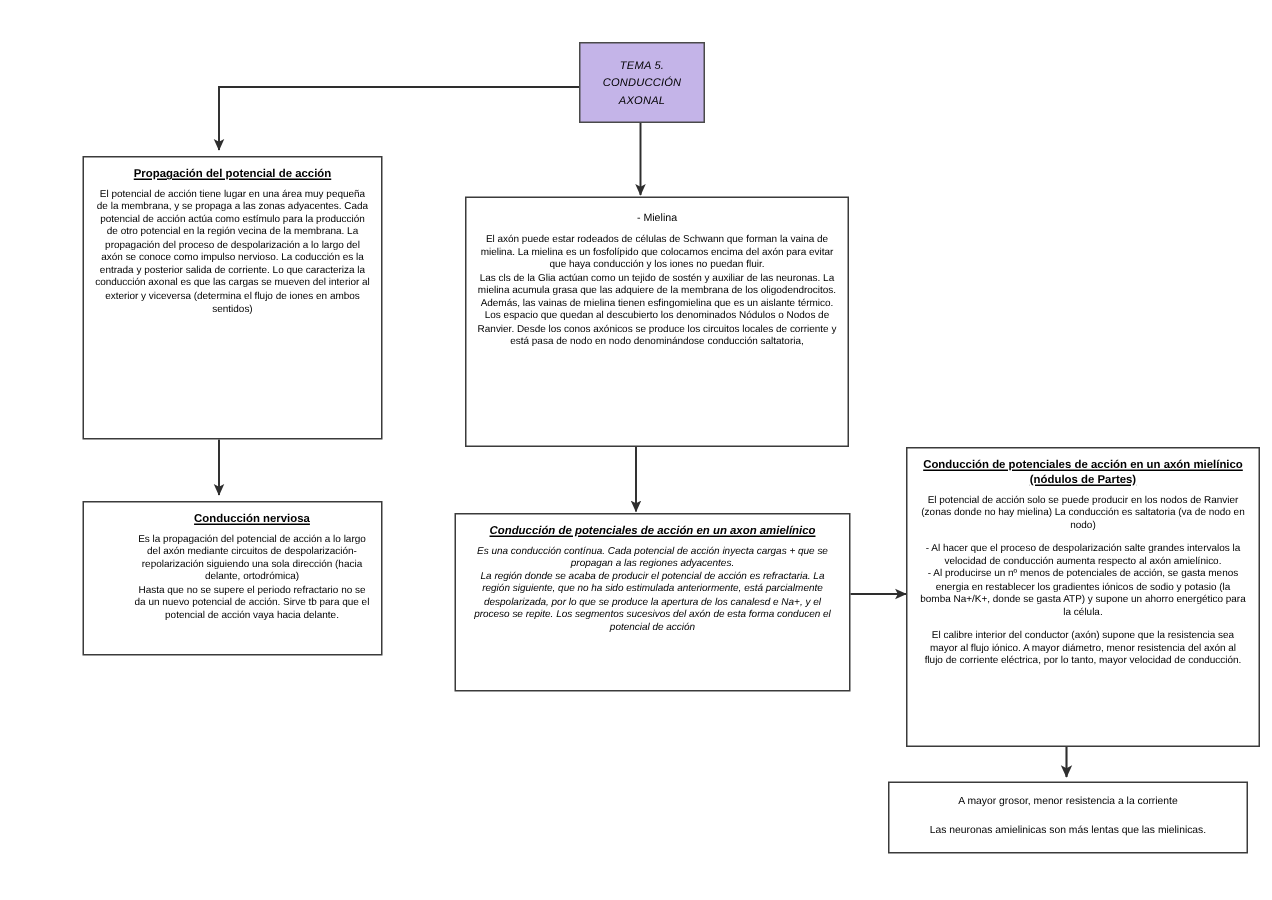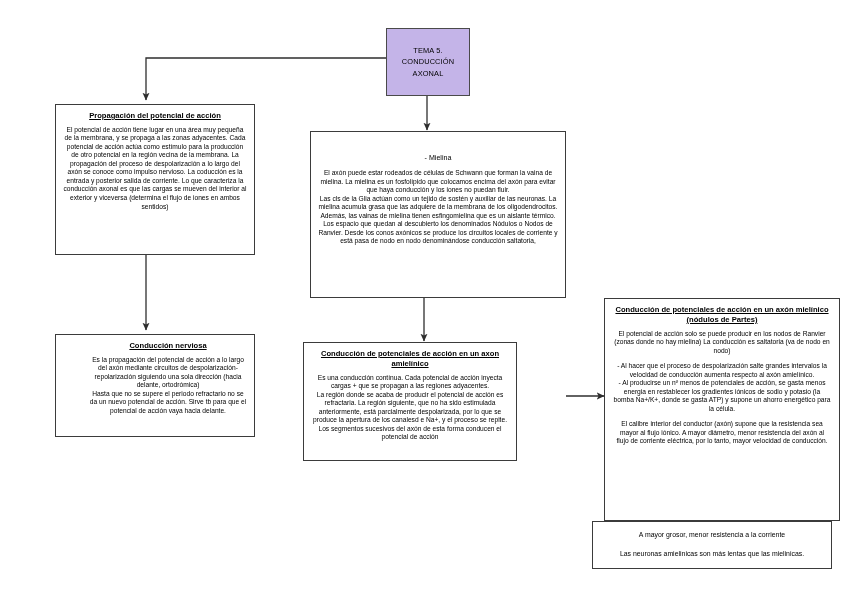--- a/index.html
+++ b/index.html
@@ -55,21 +55,21 @@
     text-decoration: underline;
     display: block;
     margin-bottom: 5px;
     line-height: 1.3;
   }
   .sub {
     font-size: 7.1px;
     font-weight: normal;
     display: block;
     margin-bottom: 7px;
-    margin-top: 16px;
+    margin-top: 3px;
   }
   .body-txt {
     font-size: 6.65px;
     line-height: 1.28;
     display: block;
     text-align: center;
   }
   .body-txt.gap {
     margin-top: 7px;
   }
@@ -100,53 +100,53 @@
 
     <path d="M146,255 L146,330" fill="none" stroke="#2e2e2e" stroke-width="1.3" marker-end="url(#arrowhead)"></path>
 
     <path d="M424,298 L424,341" fill="none" stroke="#2e2e2e" stroke-width="1.3" marker-end="url(#arrowhead)"></path>
 
     <path d="M566,396 L604,396" fill="none" stroke="#2e2e2e" stroke-width="1.3" marker-end="url(#arrowhead)"></path>
 
     <path d="M711,491 L711,518" fill="none" stroke="#2e2e2e" stroke-width="1.4" marker-end="url(#arrowhead)"></path>
   </svg>
 
-  <div class="node node-title" style="left:386px; top:28px; width:84px; height:68px;">
+  <div class="node node-title" style="left:386px; top:28px; width:84px; height:54px;font-style:italic;">
     <div class="title-text">
       <span>TEMA 5.</span><br>
       <span>CONDUCCIÓN</span><br>
       <span>AXONAL</span>
     </div>
   </div>
 
-  <div class="node" style="left:55px; top:104px; width:200px; height:151px;">
+  <div class="node" style="left:55px; top:104px; width:200px; height:189px;">
     <span class="hdr">Propagación del potencial de acción</span>
     <span class="body-txt">El potencial de acción tiene lugar en una área muy pequeña de la membrana, y se propaga a las zonas adyacentes. Cada potencial de acción actúa como estímulo para la producción de otro potencial en la región vecina de la membrana. La propagación del proceso de despolarización a lo largo del axón se conoce como impulso nervioso. La coducción es la entrada y posterior salida de corriente. Lo que caracteriza la conducción axonal es que las cargas se mueven del interior al exterior y viceversa (determina el flujo de iones en ambos sentidos)</span>
   </div>
 
   <div class="node" style="left:55px; top:334px; width:200px; height:103px;padding-left:33px;">
     <span class="hdr">Conducción nerviosa</span>
     <span class="body-txt">Es la propagación del potencial de acción a lo largo del axón mediante circuitos de despolarización-repolarización siguiendo una sola dirección (hacia delante, ortodrómica)</span>
     <span class="body-txt">Hasta que no se supere el periodo refractario no se da un nuevo potencial de acción. Sirve tb para que el potencial de acción vaya hacia delante.</span>
   </div>
 
   <div class="node" style="left:310px; top:131px; width:256px; height:167px;">
     <span class="sub">- Mielina</span>
     <span class="body-txt">El axón  puede estar rodeados de células de Schwann que forman la vaina de mielina. La mielina es un fosfolípido que colocamos encima del axón para evitar que haya conducción y los iones no puedan fluir.</span>
     <span class="body-txt">Las cls de la Glia actúan  como un tejido de sostén y auxiliar de las neuronas. La mielina acumula grasa que las adquiere de la membrana de los oligodendrocitos. Además, las vainas de mielina tienen esfingomielina que es un aislante térmico.</span>
     <span class="body-txt">Los espacio que quedan al descubierto los denominados Nódulos o Nodos de Ranvier.  Desde los conos axónicos se produce los circuitos locales de corriente y está pasa de nodo en nodo denominándose conducción saltatoria,</span>
   </div>
 
-  <div class="node" style="left:303px; top:342px; width:214px; height:119px;">
+  <div class="node" style="left:303px; top:342px; width:264px; height:119px;font-style:italic;">
     <span class="hdr">Conducción de potenciales de acción en un axon amielínico</span>
     <span class="body-txt">Es una conducción contínua. Cada potencial de acción inyecta cargas + que se propagan a las regiones adyacentes.</span>
     <span class="body-txt">La región donde se acaba de producir el potencial de acción es refractaria. La región siguiente, que no ha sido estimulada anteriormente, está parcialmente despolarizada, por lo que se produce la apertura de los canalesd e Na+, y el proceso se repite. Los segmentos sucesivos del axón de esta forma conducen el potencial de acción</span>
   </div>
 
-  <div class="node" style="left:604px; top:298px; width:236px; height:223px; padding:6px 8px;">
+  <div class="node" style="left:604px; top:298px; width:236px; height:200px; padding:6px 8px;">
     <span class="hdr">
       <span>Conducción de potenciales de acción en un axón mielínico</span><br>
       <span>(nódulos de Partes)</span>
     </span>
     <span class="body-txt">El potencial de acción solo se puede producir en los nodos de Ranvier (zonas donde no hay mielina) La conducción es saltatoria (va de nodo en nodo)</span>
     <span class="body-txt gap">- Al hacer que el proceso de despolarización salte grandes intervalos la velocidad de conducción aumenta respecto al axón amielínico.</span>
     <span class="body-txt">- Al producirse un nº menos de potenciales de acción, se gasta menos energia en restablecer los gradientes iónicos de sodio y potasio (la bomba Na+/K+, donde se gasta ATP) y supone un ahorro energético para la célula.</span>
     <span class="body-txt gap">El calibre interior del conductor (axón) supone que la resistencia sea mayor al flujo iónico. A mayor diámetro, menor resistencia del axón al flujo de corriente eléctrica, por lo tanto, mayor velocidad de conducción.</span>
   </div>
 

